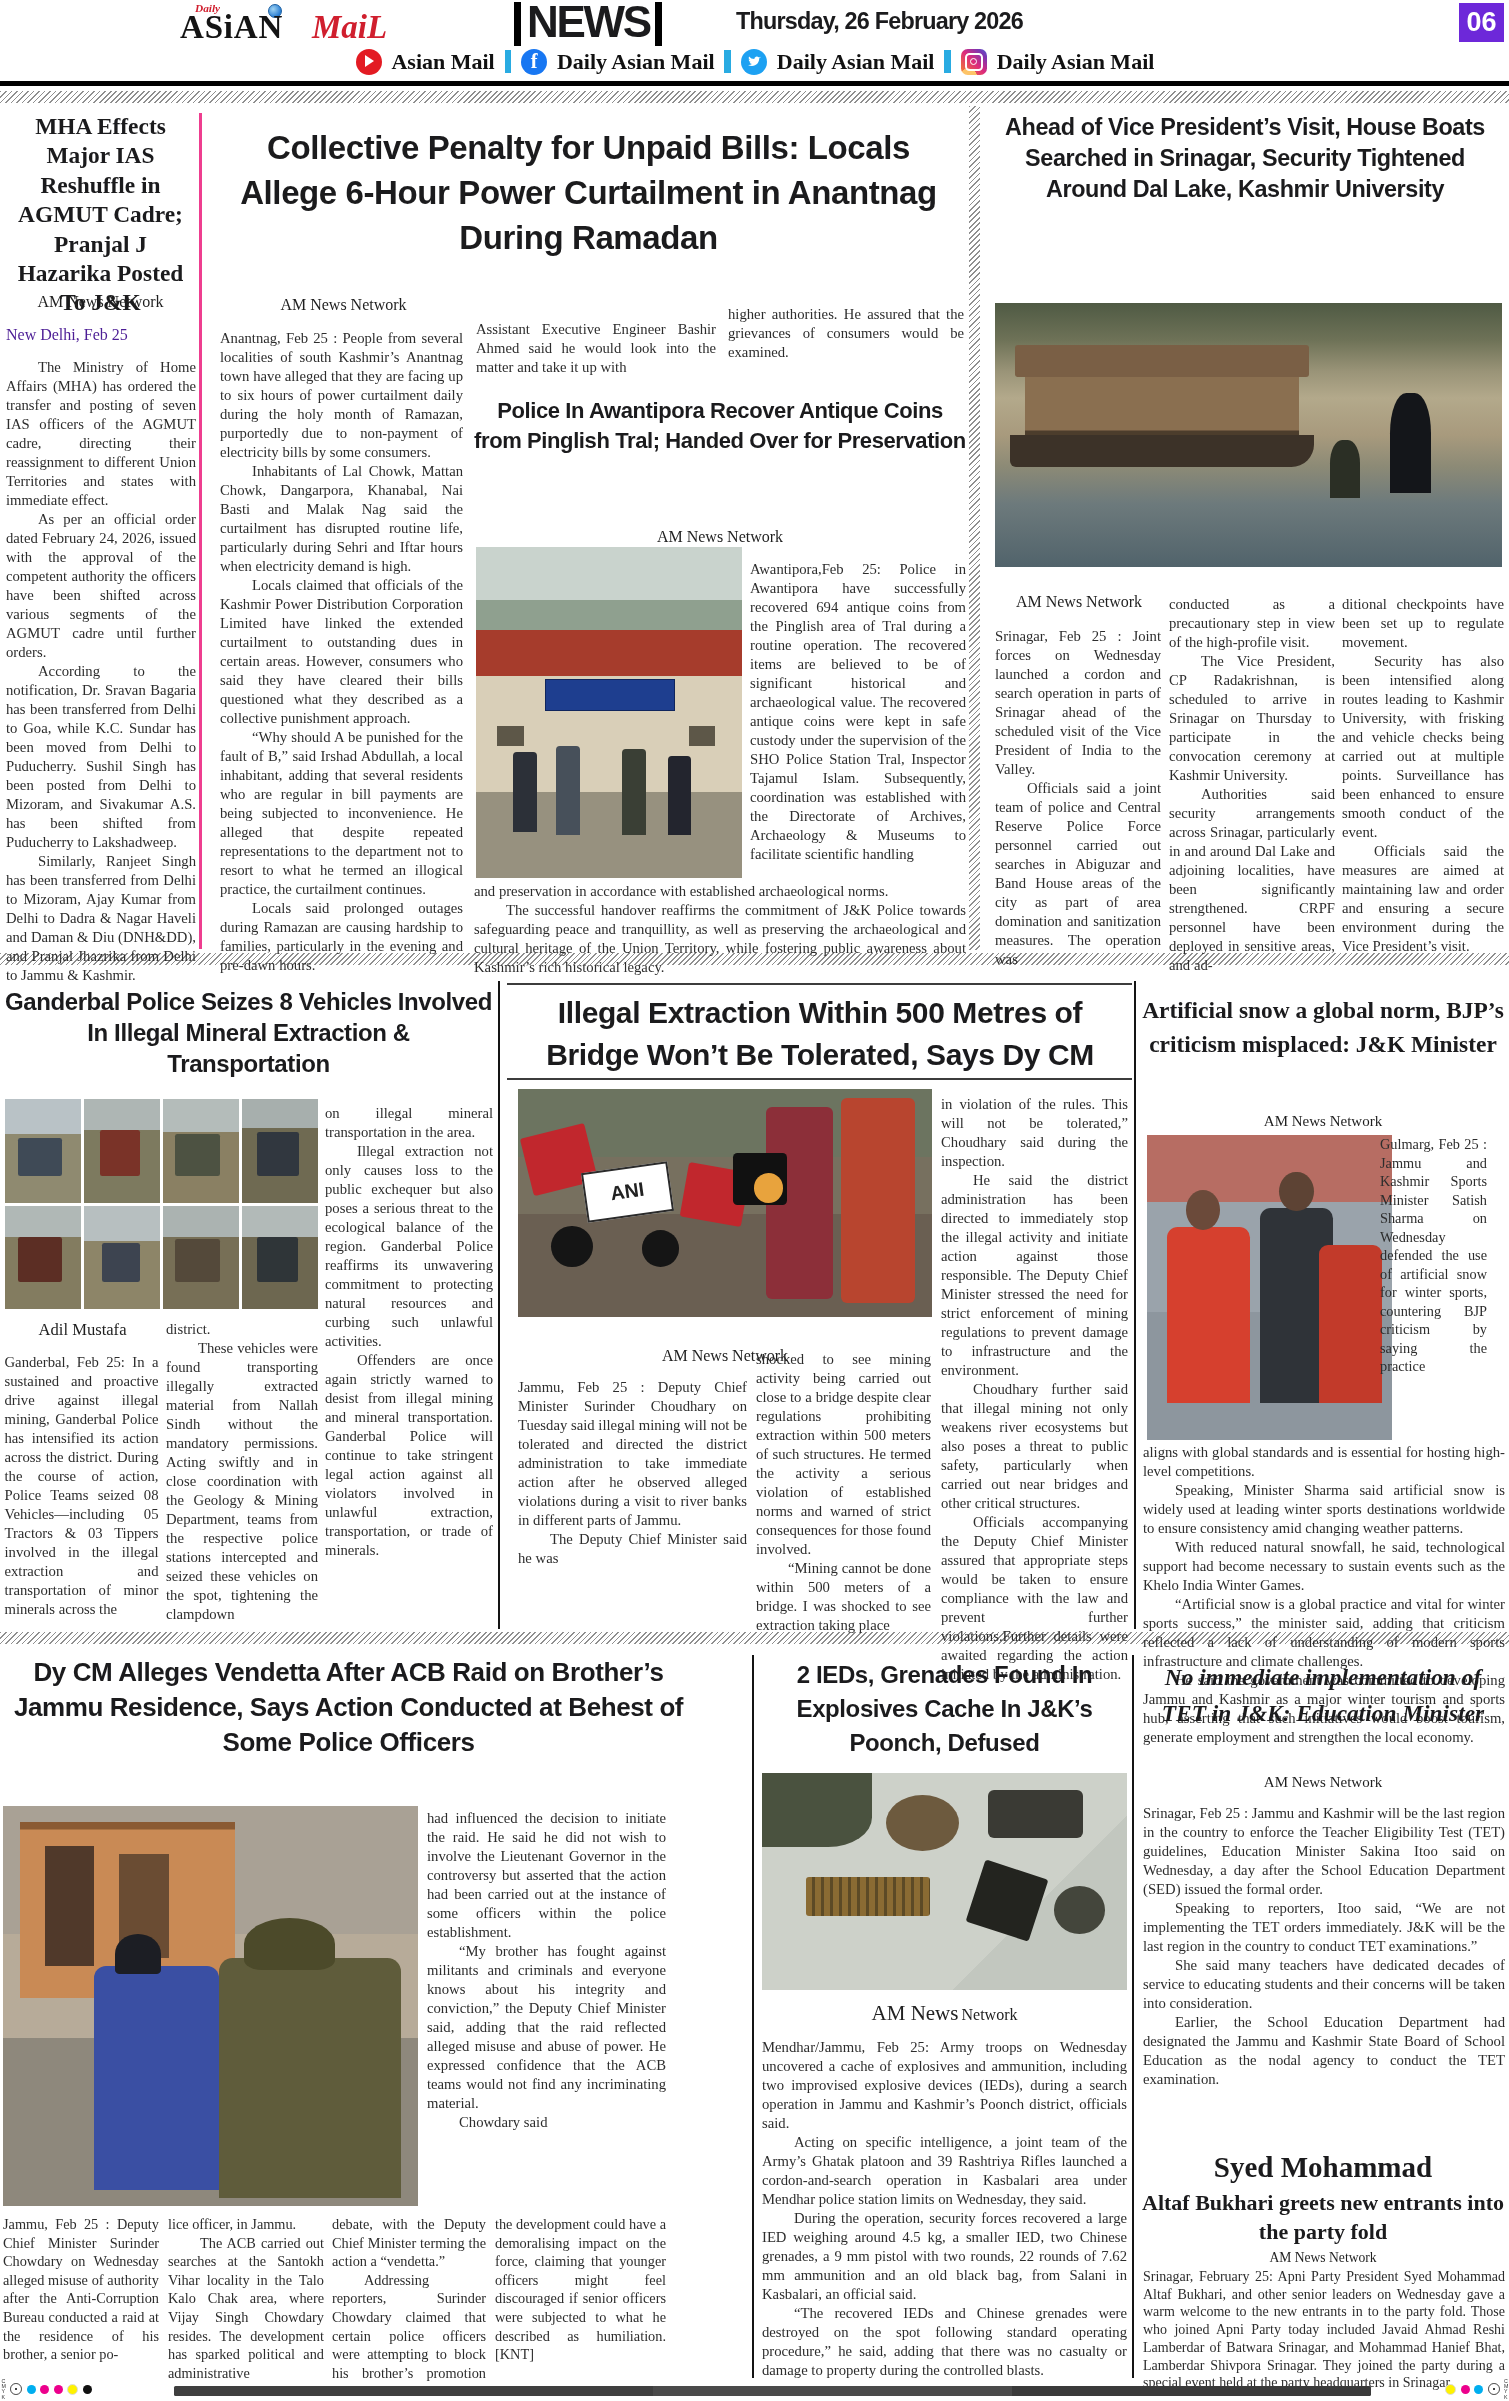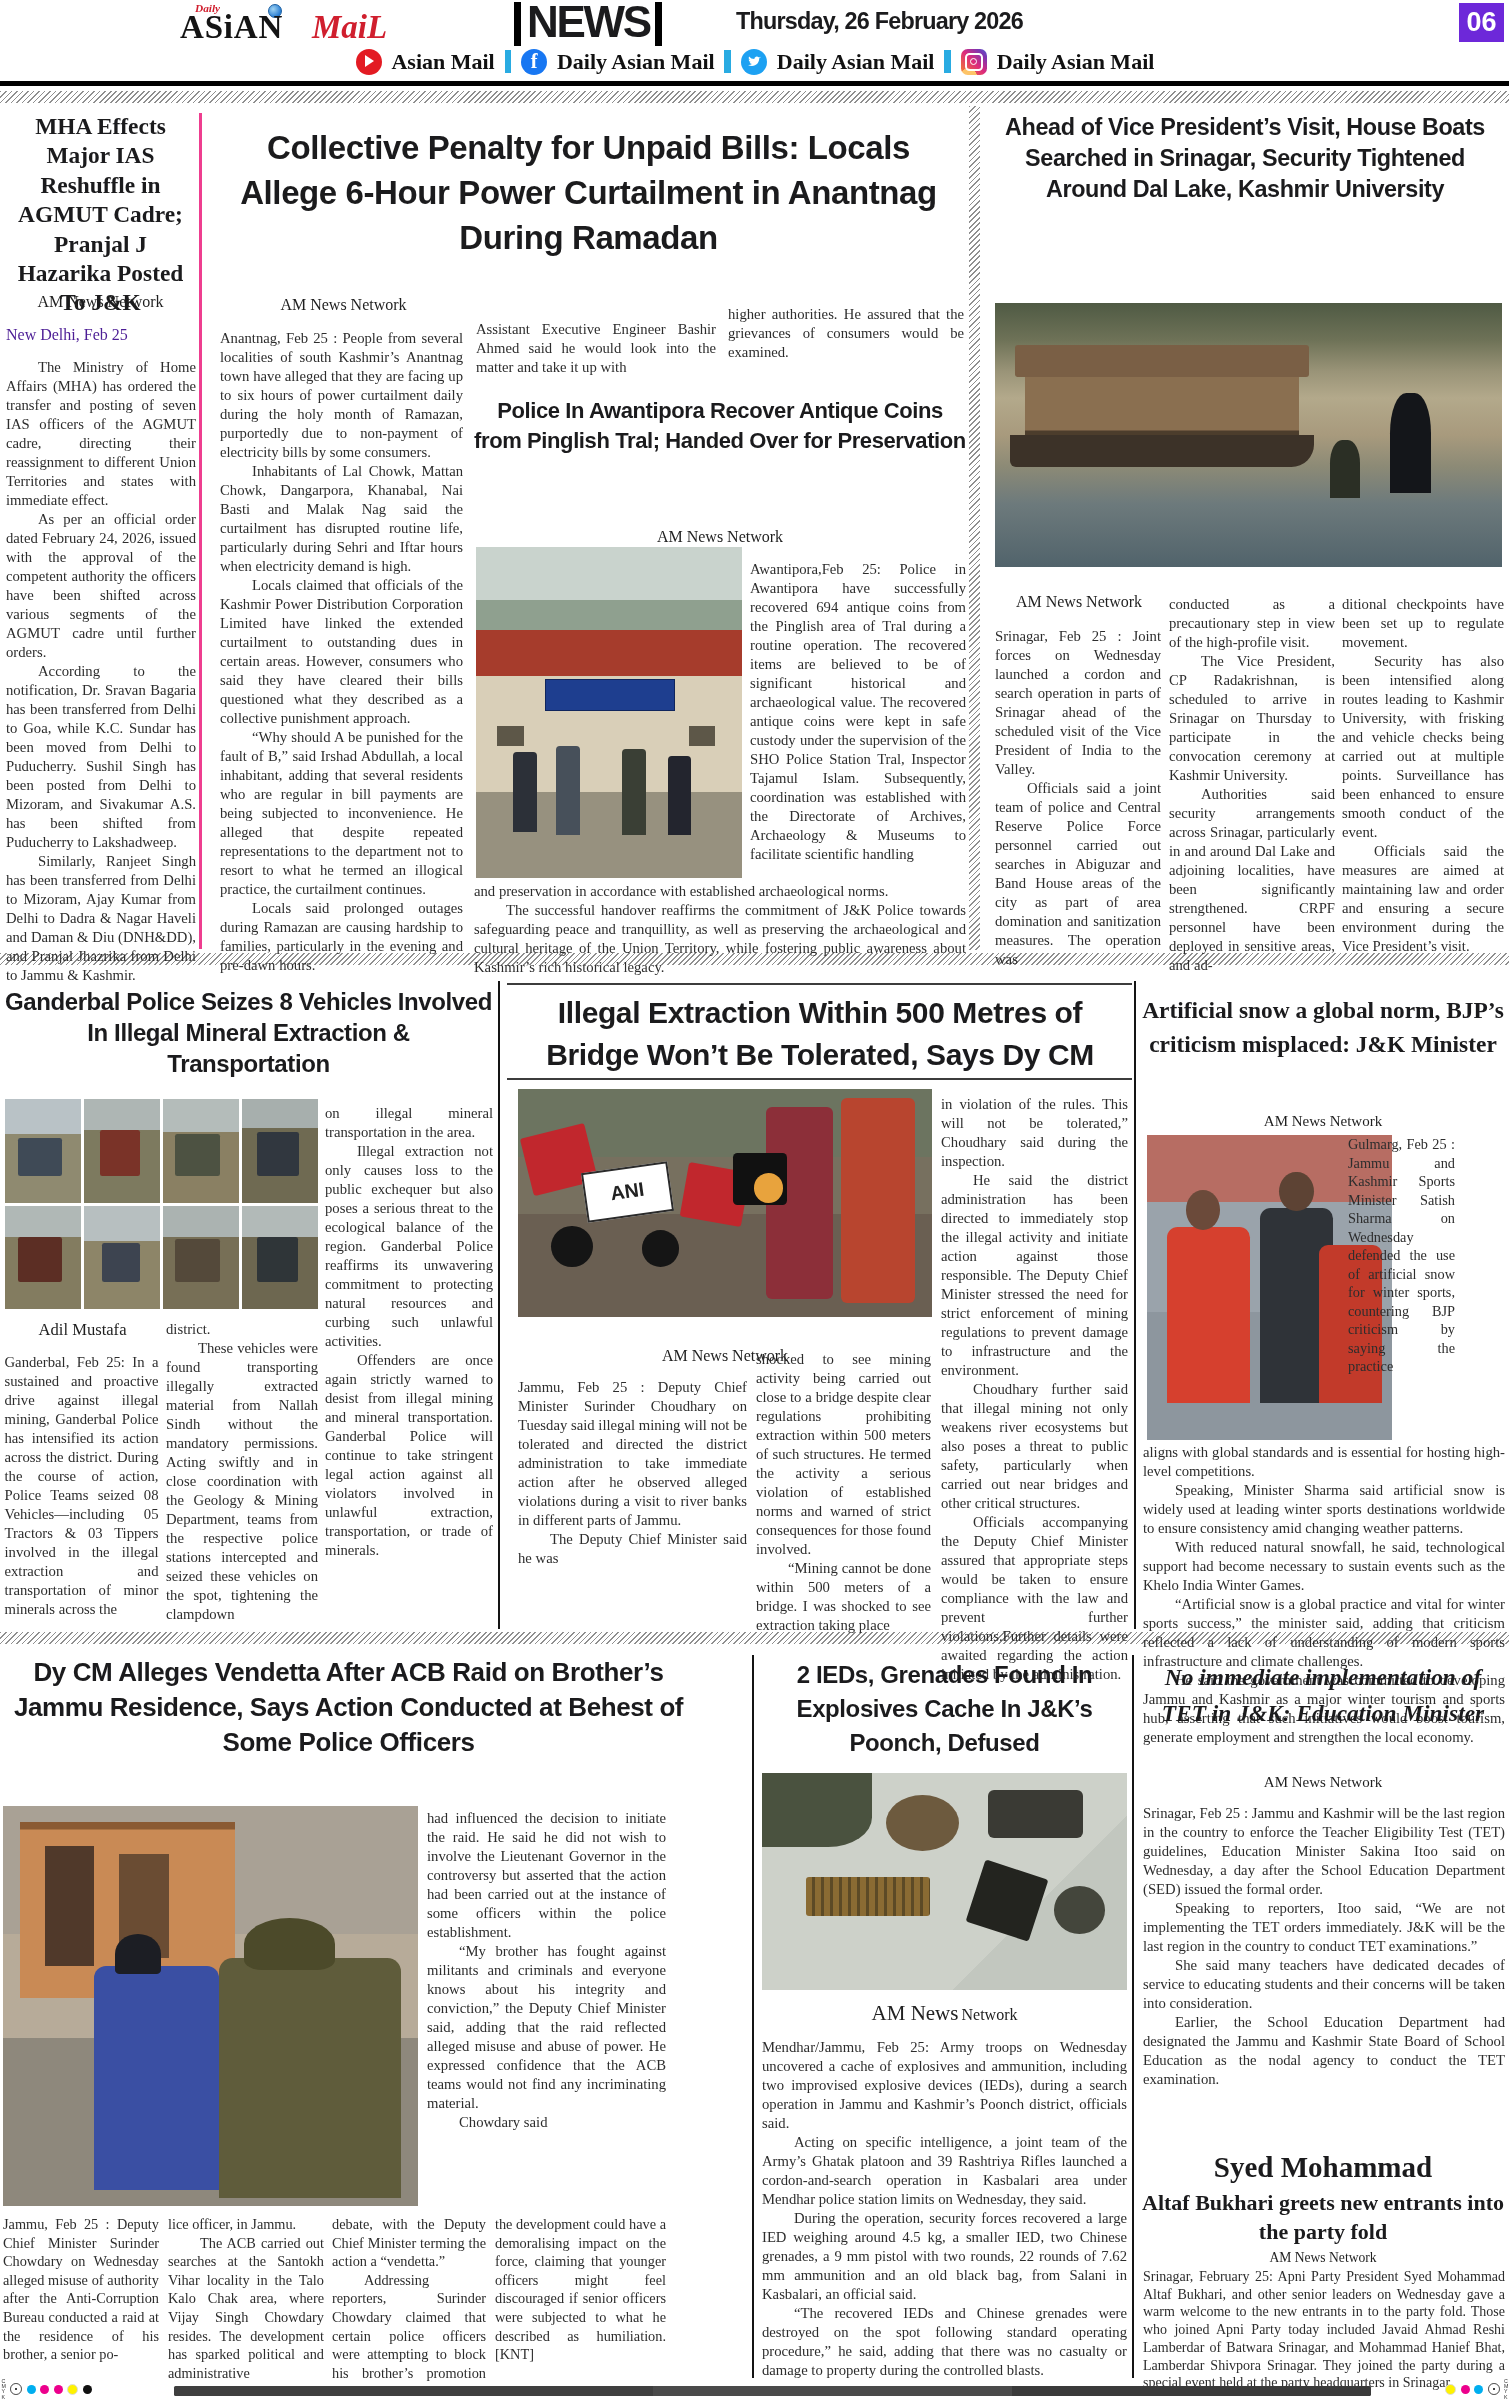--- a/index.html
+++ b/index.html
@@ -226,21 +226,21 @@
 
   <div class="abs hf" style="left:1141px;top:993px;width:364px;font-size:23.4px;line-height:34px;">Artificial snow a global norm, BJP’s criticism misplaced: J&amp;K Minister</div>
   <div class="abs byline" style="left:1141px;top:1113px;width:364px;font-size:15px;">AM News Network</div>
   <div class="abs photo" style="left:1147px;top:1135px;width:245px;height:305px;background:linear-gradient(180deg,#b76d63 0 22%,#9aa3ab 22% 58%,#8d969e 58% 100%);">
     <div class="pd" style="left:8%;top:30%;width:34%;height:58%;background:#d6402e;border-radius:10.6px 10.6px 0 0;"></div>
     <div class="pd" style="left:46%;top:24%;width:30%;height:64%;background:#2f3338;border-radius:10.6px 10.6px 0 0;"></div>
     <div class="pd" style="left:70%;top:36%;width:26%;height:52%;background:#c23a2a;border-radius:9px 9px 0 0;"></div>
     <div class="pd" style="left:16%;top:18%;width:14%;height:13%;background:#6b4a3a;border-radius:50%;"></div>
     <div class="pd" style="left:54%;top:12%;width:14%;height:13%;background:#5d4334;border-radius:50%;"></div>
   </div>
-  <div class="abs" style="left:1348px;top:1135px;width:107px;">
+  <div class="abs" style="left:1380px;top:1135px;width:107px;">
     <p class="bp ni" style="font-size:14.3px;line-height:18.5px;">Gulmarg, Feb 25 : Jammu and Kashmir Sports Minister Satish Sharma on Wednesday defended the use of artificial snow for winter sports, countering BJP criticism by saying the practice</p>
   </div>
   <div class="abs" style="left:1143px;top:1443px;width:362px;">
     <p class="bp ni">aligns with global standards and is essential for hosting high-level competitions.</p>
     <p class="bp">Speaking, Minister Sharma said artificial snow is widely used at leading winter sports destinations worldwide to ensure consistency amid changing weather patterns.</p>
     <p class="bp">With reduced natural snowfall, he said, technological support had become necessary to sustain events such as the Khelo India Winter Games.</p>
     <p class="bp">“Artificial snow is a global practice and vital for winter sports success,” the minister said, adding that criticism reflected a lack of understanding of modern sports infrastructure and climate challenges.</p>
     <p class="bp">He said the government was committed to developing Jammu and Kashmir as a major winter tourism and sports hub, asserting that such initiatives would boost tourism, generate employment and strengthen the local economy.</p>
   </div>
 

